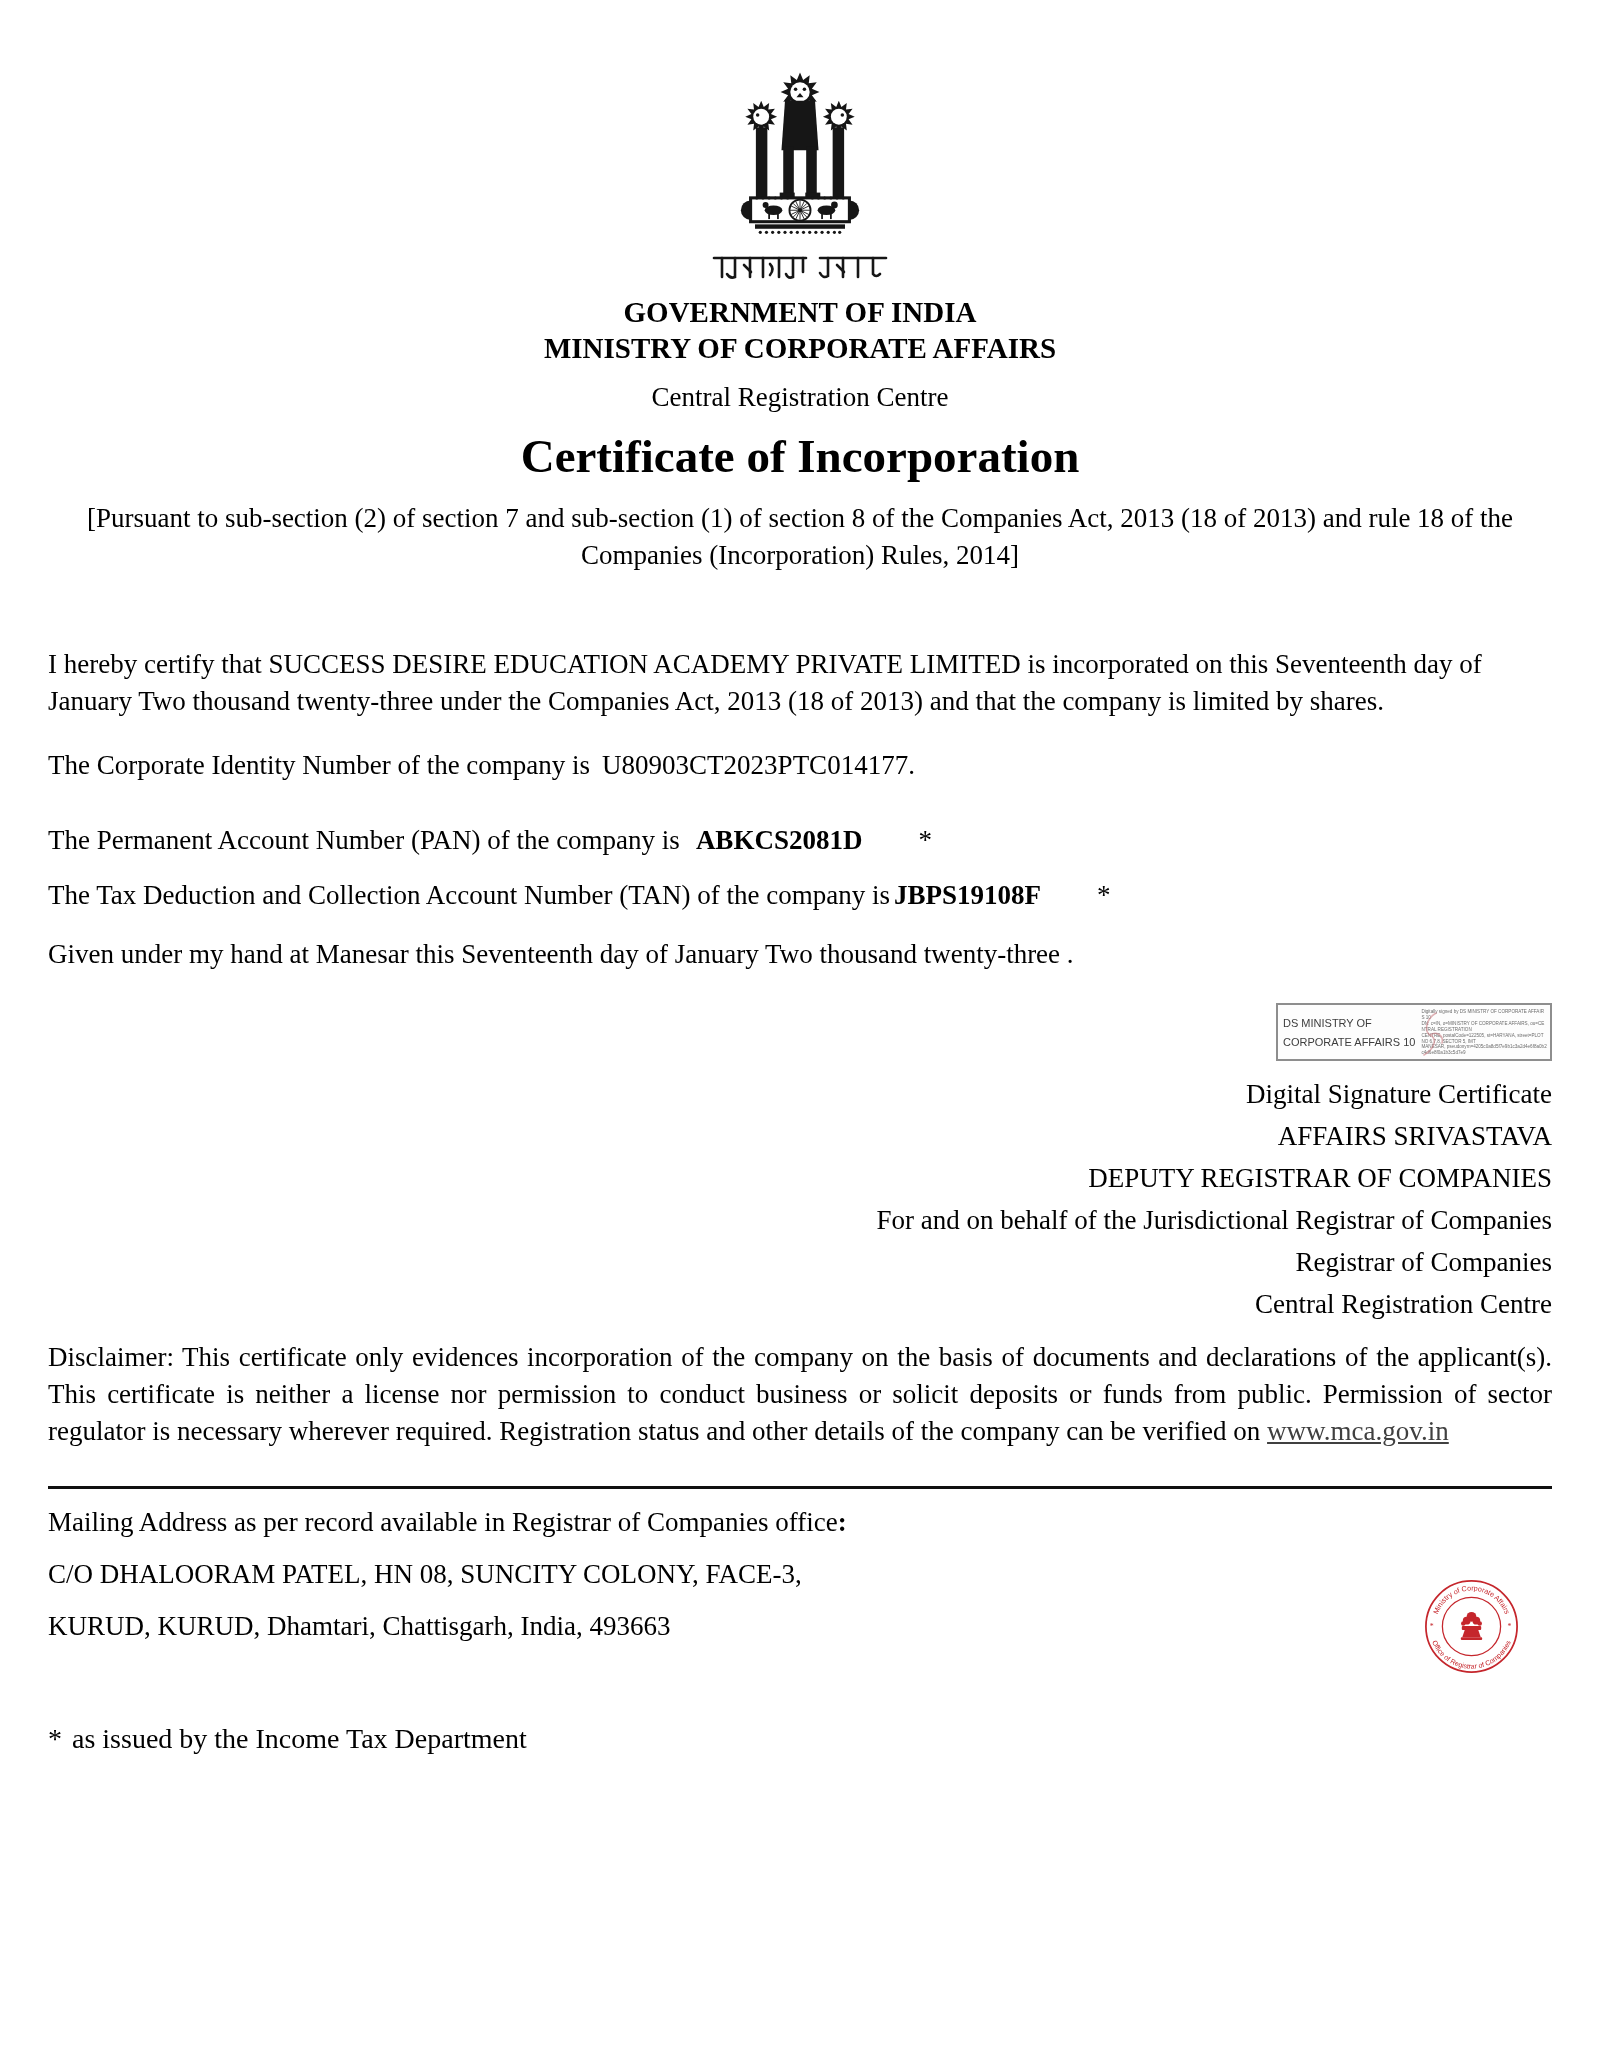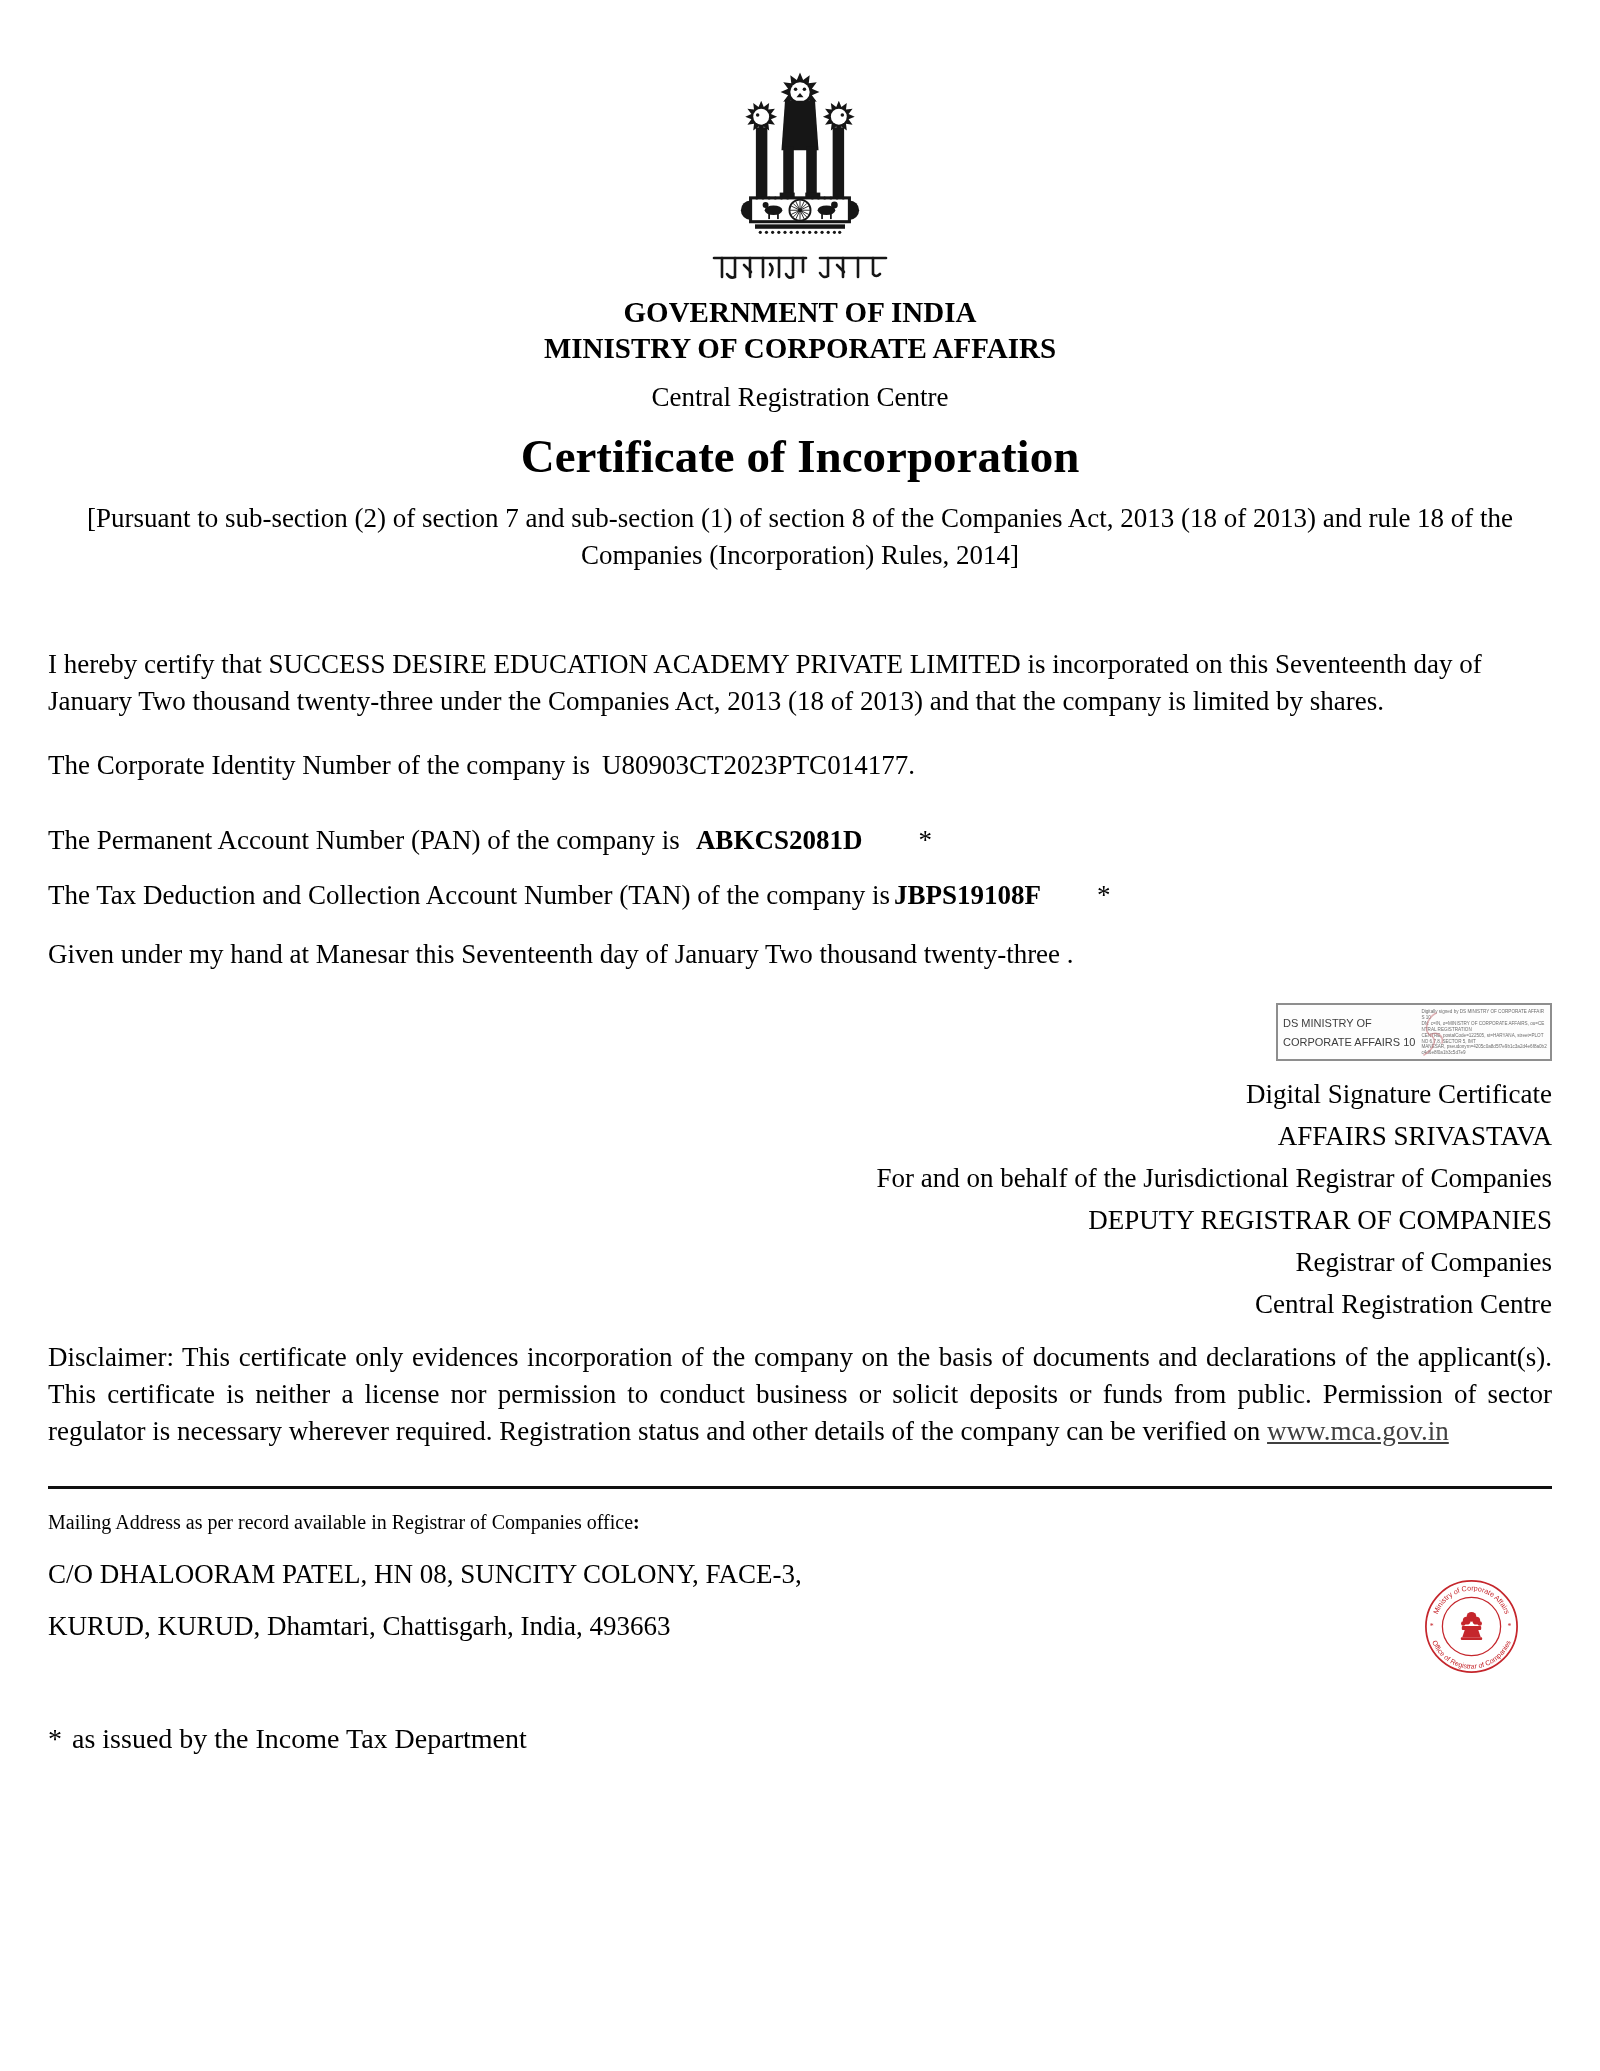--- a/index.html
+++ b/index.html
@@ -48,21 +48,21 @@
   .dsc-squiggle { position:absolute; left:138px; top:4px; width:34px; height:50px; opacity:.55; }
   
   .sig-block { text-align:right; margin-top:12px; font-size:27px; line-height:42px; }
   
   .disclaimer { margin-top:14px; line-height:37px; text-align:justify; }
   .disclaimer a { color:#404040; }
   
   .rule { border:none; border-top:3px solid #101010; margin:36px 0 0 0; }
   
   .mailing { position:relative; margin-top:16px; }
-  .mail-head { font-size:20px; line-height:34px; }
+  .mail-head { font-size:27px; line-height:34px; }
   .mail-colon { font-weight:bold; }
   .mail-line { line-height:34px; }
   .mail-line.l1 { margin-top:22px; }
   .mail-line.l2 { margin-top:18px; }
   .mail-line.l3 { margin-top:18px; }
   .roc-seal { position:absolute; top:73px; right:32px; width:97px; height:97px; }
   
   .footnote { margin-top:78px; font-size:28px; line-height:36px; }
   .footnote .star { margin-right:10px; }
 </style>
@@ -219,22 +219,22 @@
 
     </div>
     <svg class="dsc-squiggle" viewBox="0 0 34 50">
       <path d="M20,4 C10,10 8,22 14,26 C22,30 18,40 8,46 M14,26 C20,22 28,26 26,34" stroke="#c9767c" stroke-width="1.6" fill="none" stroke-linecap="round"></path>
     </svg>
   </div>
 
   <div class="sig-block">
     <div>Digital Signature Certificate</div>
     <div>AFFAIRS SRIVASTAVA</div>
+    <div>DEPUTY REGISTRAR OF COMPANIES</div>
     <div>For and on behalf of the Jurisdictional Registrar of Companies</div>
-    <div>DEPUTY REGISTRAR OF COMPANIES</div>
     <div>Registrar of Companies</div>
     <div>Central Registration Centre</div>
   </div>
 
   <p class="disclaimer">
     <span>Disclaimer: This certificate only evidences incorporation of the company on the basis of documents and declarations of the applicant(s). This certificate is neither a license nor permission to conduct business or solicit deposits or funds from public. Permission of sector regulator is necessary wherever required. Registration status and other details of the company can be verified on </span><a href="#">www.mca.gov.in</a>
   </p>
 
   <hr class="rule">
 

